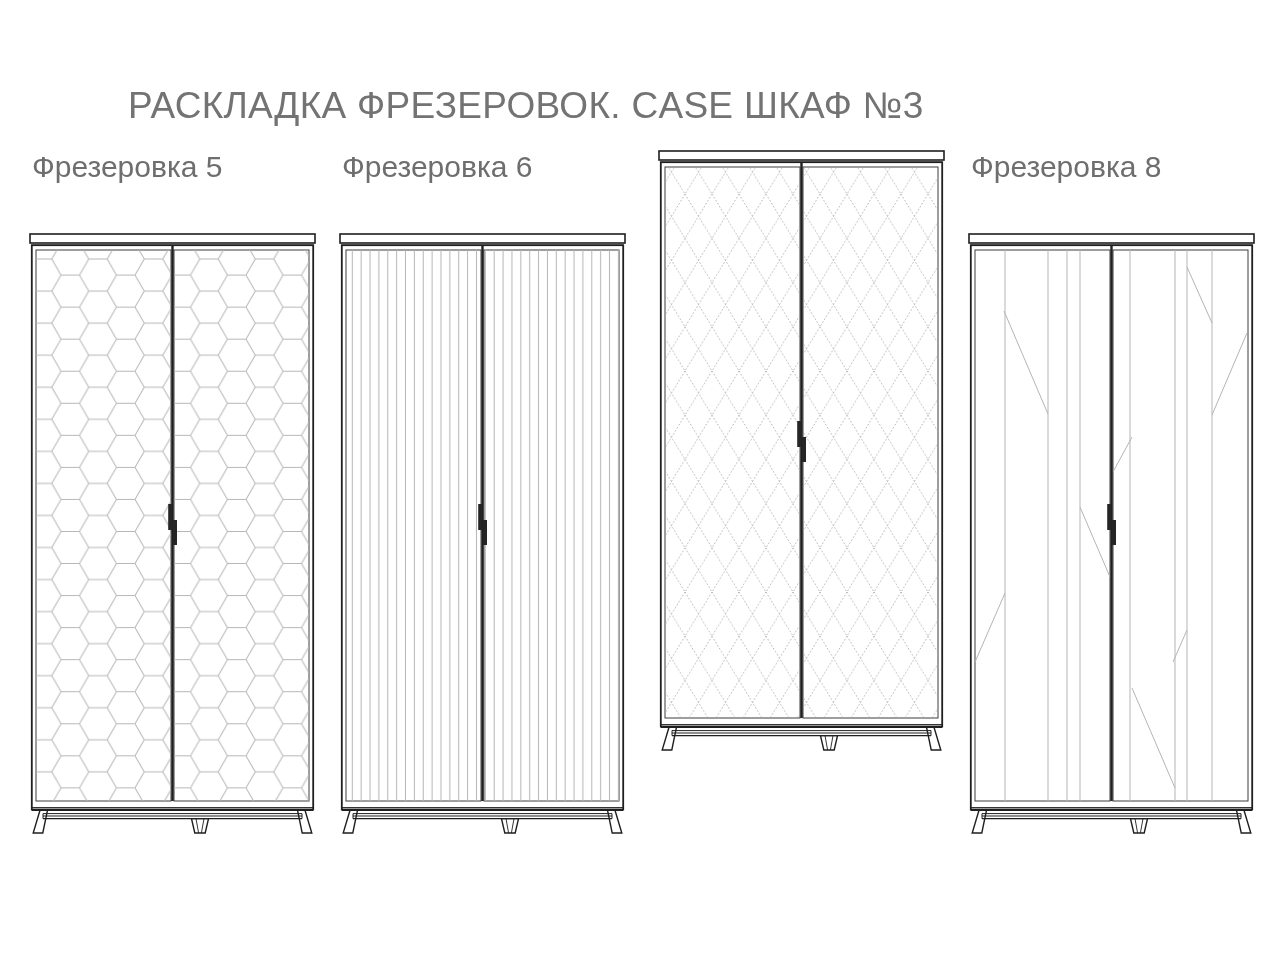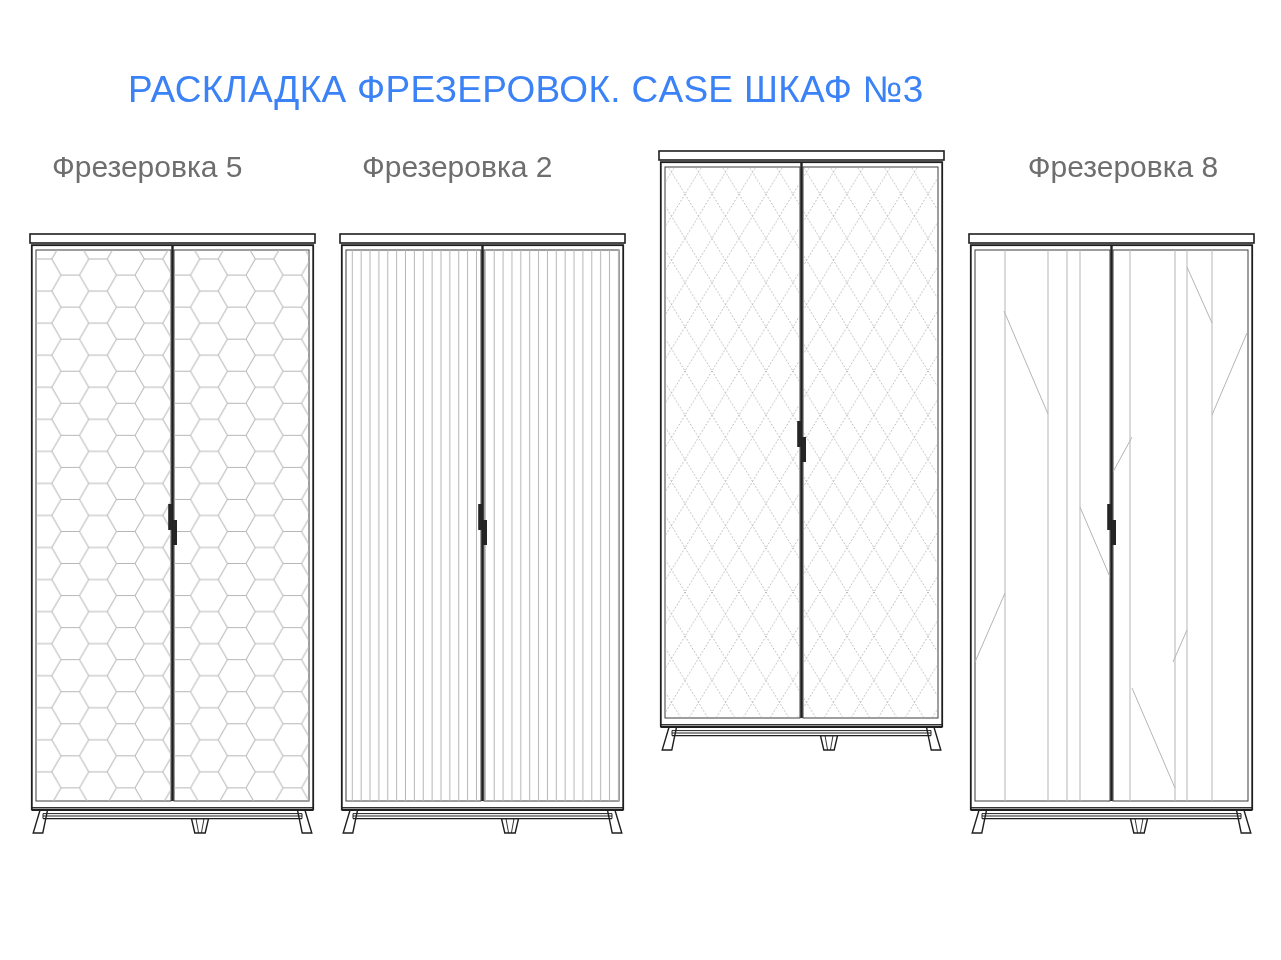--- a/index.html
+++ b/index.html
@@ -8,28 +8,28 @@
     font-family:"Liberation Sans",sans-serif;overflow:hidden;
   }
   .page-title{
     position:absolute;left:128px;top:70px;
     font-size:37px;line-height:1.1;color:#5f5f5f;
     letter-spacing:0.3px;white-space:nowrap;
   }
   .cabinet{position:absolute;top:150px;width:287px;}
   .cab-label{
     font-size:30px;line-height:1.1;color:#6e6e6e;
-    padding-left:3px;height:83px;white-space:nowrap;margin-left:20px;
+    padding-left:3px;height:83px;white-space:nowrap;
   }
   .cab-svg{display:block;}
 </style>
 </head>
 <body style="background: rgb(255, 255, 255);">
 
-<div class="page-title" style="color: #3b82f6;">РАСКЛАДКА ФРЕЗЕРОВОК. CASE ШКАФ №3</div>
+<div class="page-title" style="color: #737373; margin-top: 16px;">РАСКЛАДКА ФРЕЗЕРОВОК. CASE ШКАФ №3</div>
 
 <div class="cabinet" style="left:29px">
   <div class="cab-label" style="color: rgb(110, 110, 110);">Фрезеровка 5</div>
   <svg class="cab-svg" width="287" height="602" viewBox="0 0 287 602">
       <defs>
         <pattern id="p-honeycomb-0" width="55.5" height="32.05" patternUnits="userSpaceOnUse" patternTransform="translate(-5,-6)">
           <path d="M0,16.02 L9.25,0 L27.75,0 L37,16.02 L27.75,32.05 L9.25,32.05 Z M37,16.02 L55.5,16.02" fill="none" stroke="#b5b5b5" stroke-width="1"></path>
         </pattern>
       </defs>
       <rect x="1" y="1" width="285" height="9" fill="#fff" stroke="#1f1f1f" stroke-width="1.6"></rect>
@@ -53,21 +53,21 @@
       </g>
       <line x1="14" y1="580.6" x2="273" y2="580.6" stroke="#1f1f1f" stroke-width="1"></line>
       <line x1="14" y1="583" x2="273" y2="583" stroke="#1f1f1f" stroke-width="1"></line>
       <line x1="14" y1="585.6" x2="273" y2="585.6" stroke="#1f1f1f" stroke-width="1.4"></line>
       <line x1="14" y1="580.6" x2="14" y2="585.6" stroke="#1f1f1f" stroke-width="1"></line>
       <line x1="273" y1="580.6" x2="273" y2="585.6" stroke="#1f1f1f" stroke-width="1"></line>
     </svg>
 </div>
 
 <div class="cabinet" style="left:339px">
-  <div class="cab-label" style="color: rgb(110, 110, 110);">Фрезеровка 2</div>
+  <div class="cab-label" style="color: rgb(110, 110, 110);">Фрезеровка 6</div>
   <svg class="cab-svg" width="287" height="602" viewBox="0 0 287 602">
       <defs>
         <pattern id="p-vertical-flutes-1" width="8.87" height="8" patternUnits="userSpaceOnUse">
           <line x1="4.4" y1="0" x2="4.4" y2="8" stroke="#b5b5b5" stroke-width="1"></line>
         </pattern>
       </defs>
       <rect x="1" y="1" width="285" height="9" fill="#fff" stroke="#1f1f1f" stroke-width="1.6"></rect>
       <line x1="2.5" y1="12.2" x2="284.5" y2="12.2" stroke="#1f1f1f" stroke-width="1"></line>
       <rect x="2.8" y="12.2" width="281.4" height="564.3" fill="none" stroke="#1f1f1f" stroke-width="1.8"></rect>
       <rect x="7" y="17" width="135" height="551" fill="#fff" stroke="#3c3c3c" stroke-width="1"></rect>
@@ -122,21 +122,21 @@
       </g>
       <line x1="14" y1="580.6" x2="273" y2="580.6" stroke="#1f1f1f" stroke-width="1"></line>
       <line x1="14" y1="583" x2="273" y2="583" stroke="#1f1f1f" stroke-width="1"></line>
       <line x1="14" y1="585.6" x2="273" y2="585.6" stroke="#1f1f1f" stroke-width="1.4"></line>
       <line x1="14" y1="580.6" x2="14" y2="585.6" stroke="#1f1f1f" stroke-width="1"></line>
       <line x1="273" y1="580.6" x2="273" y2="585.6" stroke="#1f1f1f" stroke-width="1"></line>
     </svg>
 </div>
 
 <div class="cabinet" style="left:968px">
-  <div class="cab-label" style="color: rgb(110, 110, 110); text-align: center;">Фрезеровка 8</div>
+  <div class="cab-label" style="color: rgb(110, 110, 110);">Фрезеровка 8</div>
   <svg class="cab-svg" width="287" height="602" viewBox="0 0 287 602">
       <defs></defs>
       <rect x="1" y="1" width="285" height="9" fill="#fff" stroke="#1f1f1f" stroke-width="1.6"></rect>
       <line x1="2.5" y1="12.2" x2="284.5" y2="12.2" stroke="#1f1f1f" stroke-width="1"></line>
       <rect x="2.8" y="12.2" width="281.4" height="564.3" fill="none" stroke="#1f1f1f" stroke-width="1.8"></rect>
       <rect x="7" y="17" width="135" height="551" fill="#fff" stroke="#3c3c3c" stroke-width="1"></rect>
       <rect x="145" y="17" width="135" height="551" fill="#fff" stroke="#3c3c3c" stroke-width="1"></rect>
       <g transform="translate(7,17)" stroke="#b5b5b5" stroke-width="1">
         <line x1="30" y1="0" x2="30" y2="551"></line>
         <line x1="73" y1="0" x2="73" y2="551"></line>

